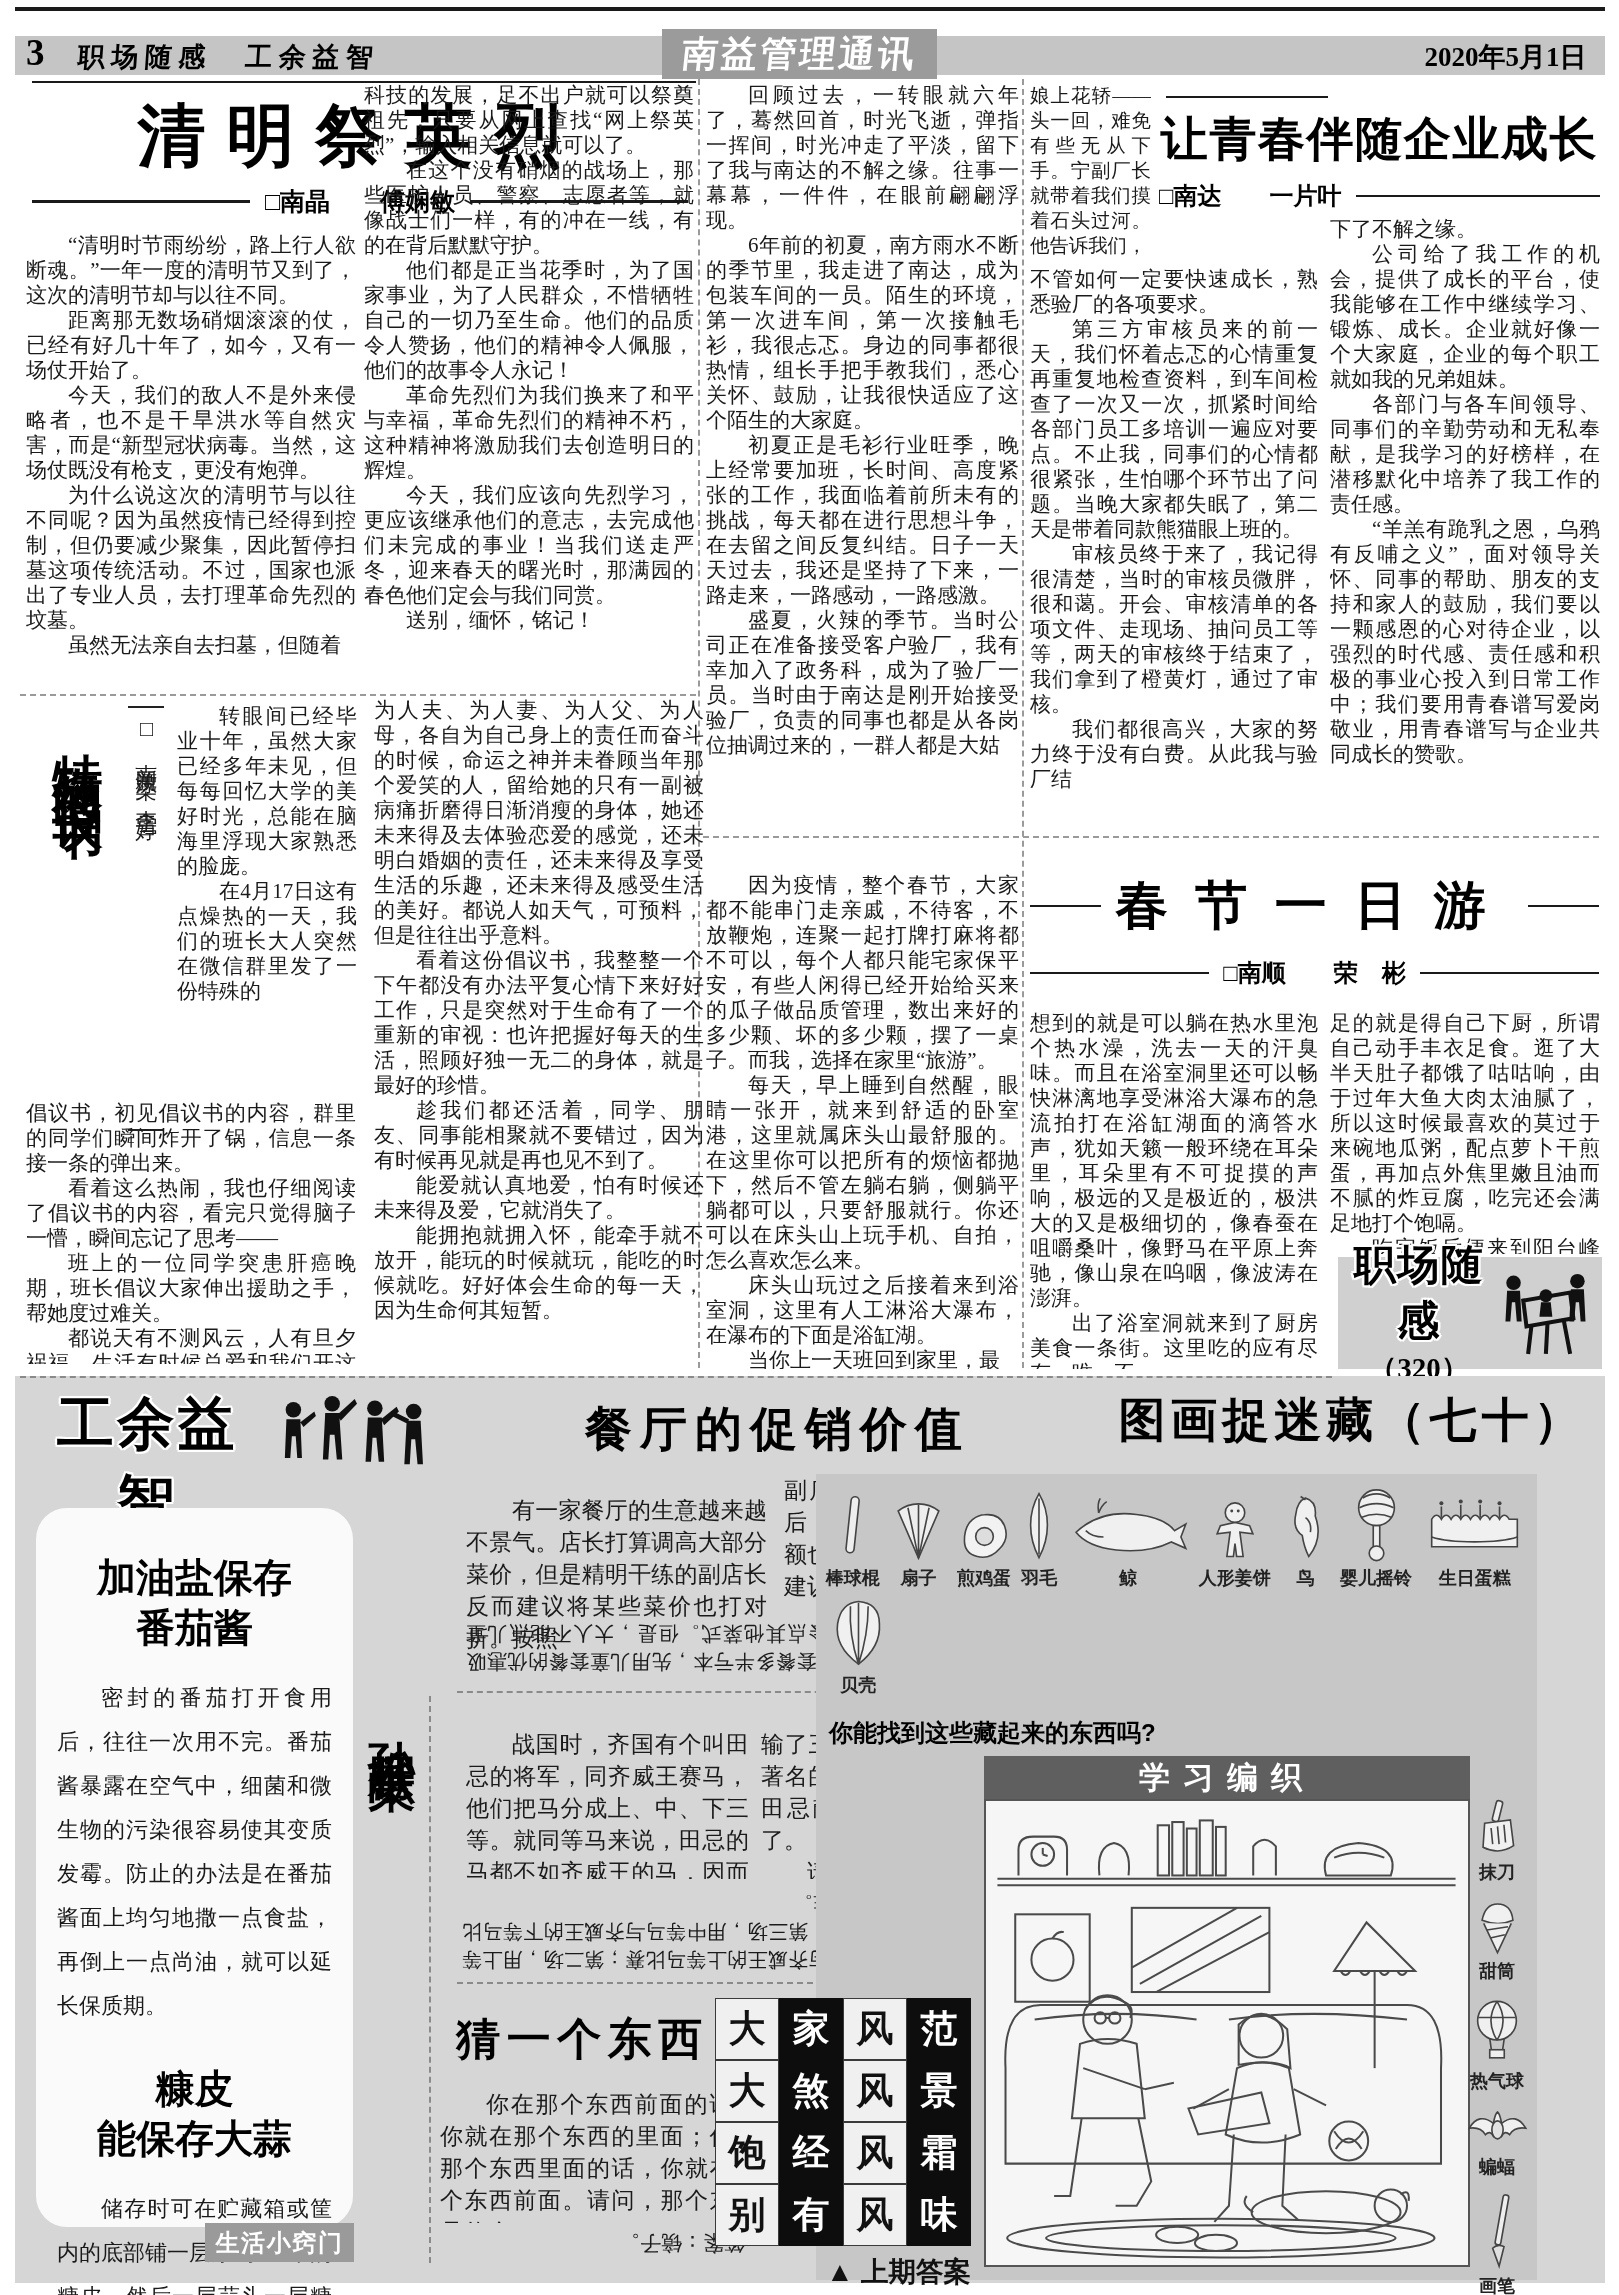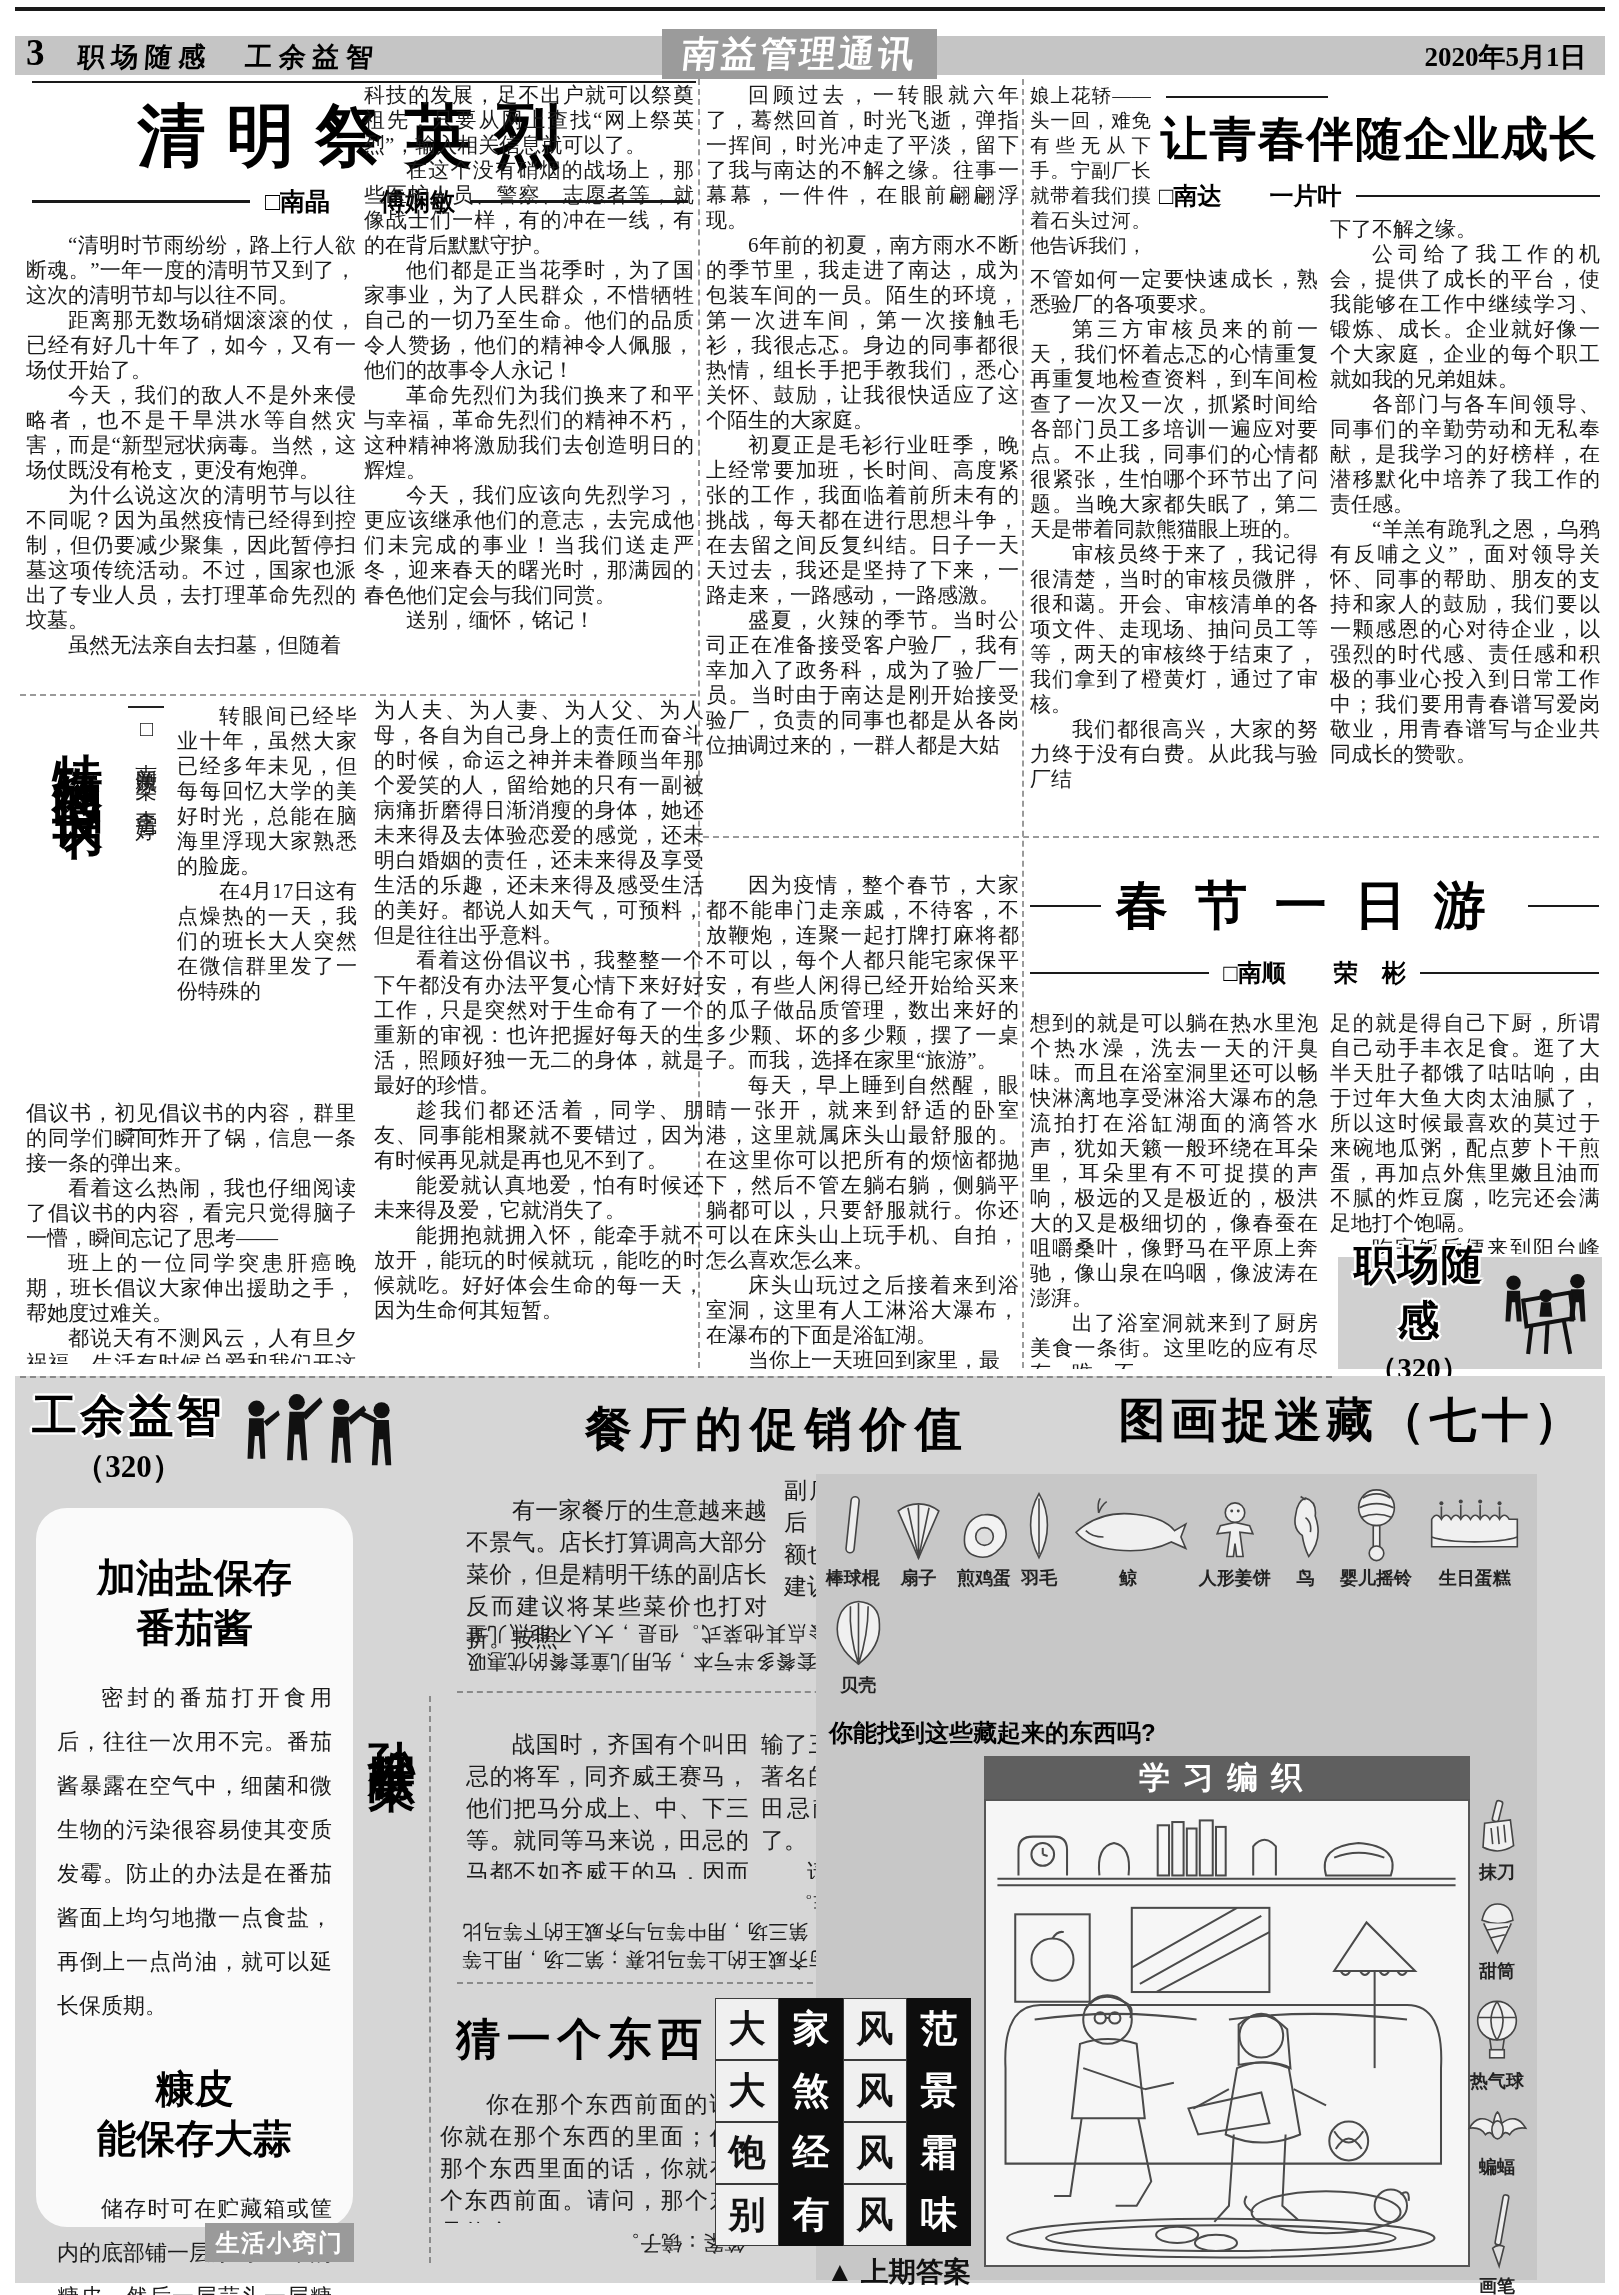--- a/index.html
+++ b/index.html
@@ -166,21 +166,21 @@
           <path d="M52 46 L64 46 L66 64 L50 64 Z"></path>
       </g>
     </svg>
   </div>
 
   <div class="abs" style="left:14.6px;top:1376px;width:1590px;height:907px;background:#d6d6d6;"></div>
   <div class="abs dashh" style="left:20px;top:1376px;width:1312px;border-top-color:#8a8a8a;"></div>
 
   <div class="abs" style="left:32px;top:1386px;width:405px;height:113px;display:flex;gap:11.3px;">
     <div style="text-align:center;">
-      <div class="bubble" style="font-size:45px;letter-spacing:3.2px;">工余益智</div>
+      <div class="bubble" style="font-size:57px;letter-spacing:3.2px;">工余益智</div>
       <div class="headline" style="font-size:31px;">（320）</div>
     </div>
     <svg width="170" height="109" viewBox="0 0 210 135">
       <g fill="#111">
         <circle cx="25" cy="28" r="10"></circle>
           <path d="M16 40 L34 40 L36 90 L30 90 L28 62 L23 62 L21 90 L14 90 Z M34 44 L52 30 L54 36 L38 50 Z"></path>
         <circle cx="75" cy="20" r="10"></circle>
           <path d="M66 32 L84 32 L88 92 L81 92 L78 60 L72 60 L70 92 L63 92 Z M82 34 L104 14 L107 20 L86 42 Z"></path>
         <circle cx="130" cy="26" r="10"></circle>
           <path d="M121 38 L139 38 L142 95 L135 95 L132 64 L127 64 L125 95 L118 95 Z M138 40 L158 24 L161 30 L142 48 Z"></path>

